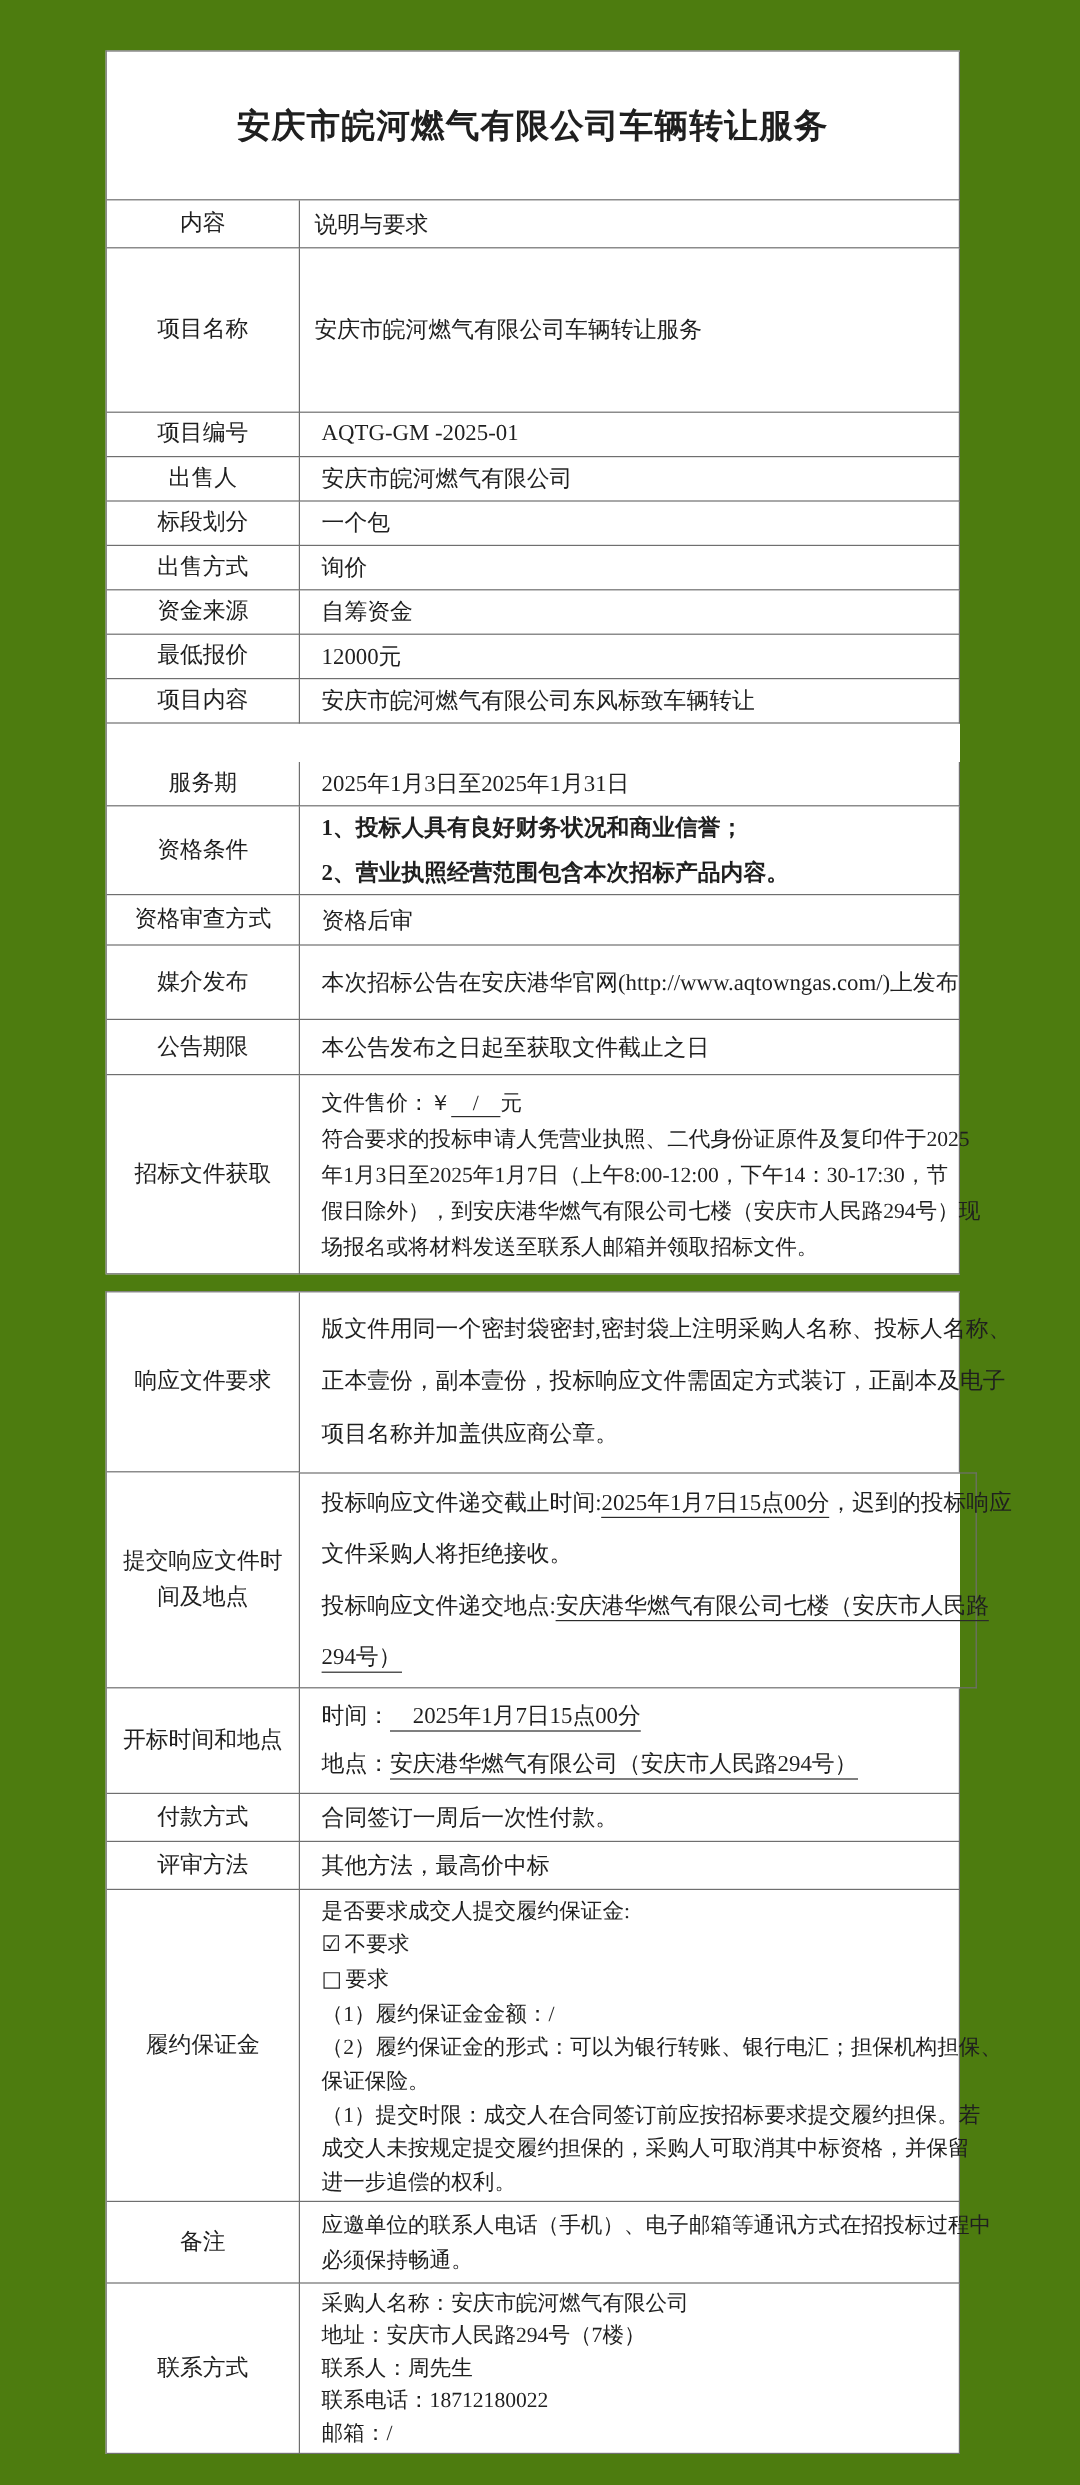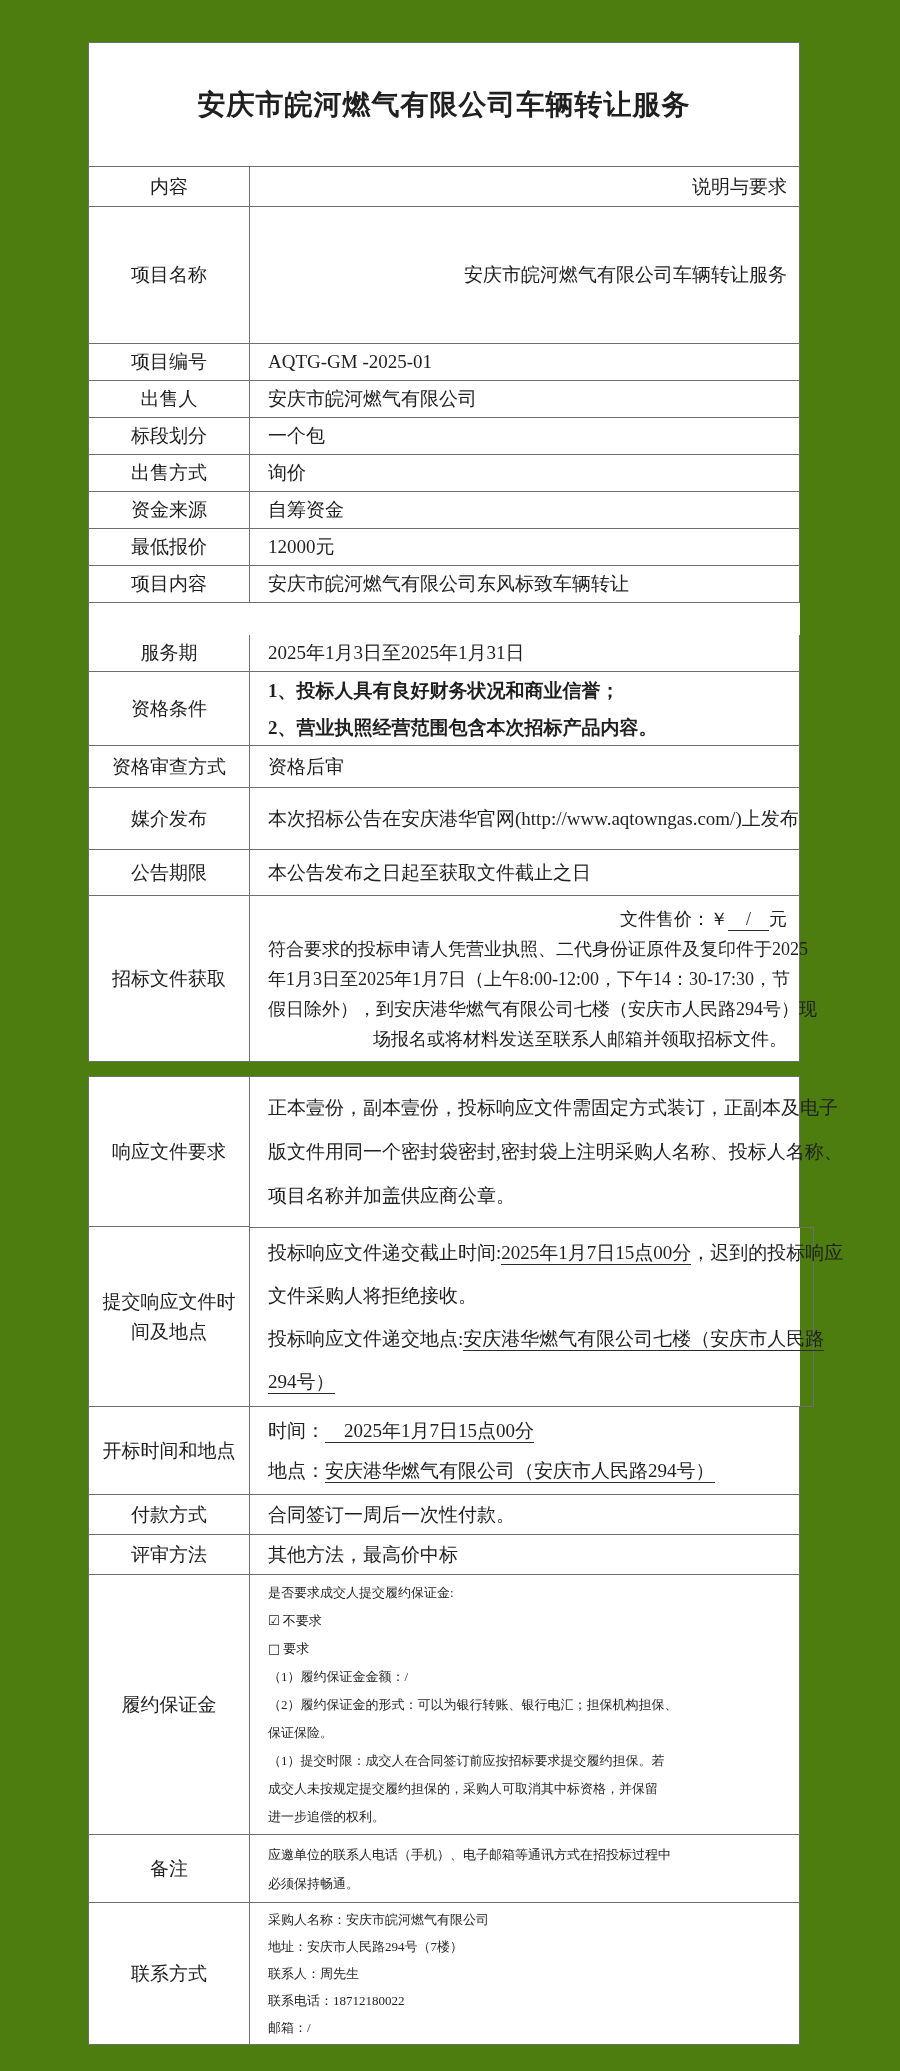--- a/index.html
+++ b/index.html
@@ -39,31 +39,31 @@
     padding:0 10px;line-height:30px;
   }
   .val{
     flex:1 1 auto;box-sizing:border-box;min-width:0;
     border-right:1px solid var(--bc);border-bottom:1px solid var(--bc);
     display:flex;flex-direction:column;justify-content:center;
     padding:0 12px 0 18px;
   }
   .ln{white-space:nowrap;}
   
-  .hdr .val,.name .val{align-items:flex-end;padding:0 12px;}
+  .hdr .val,.name .val{align-items:flex-start;padding:0 12px;}
   
   .lh27 .ln{line-height:27px;}
   .lh28 .ln{line-height:28px;}
   .lh29 .ln{line-height:29px;}
-  .lh30 .ln{line-height:30px;text-align:right;}
+  .lh30 .ln{line-height:30px;}
   .lh37 .ln{line-height:37px;font-weight:bold;}
   .lh40 .ln{line-height:40px;}
   .lh43 .ln{line-height:43px;}
   .lh44 .ln{line-height:44px;}
-  .fs17 .ln{font-size:13px;}
+  .fs17 .ln{font-size:18px;}
   .fs18 .ln{font-size:18px;}
   
   .u{border-bottom:1px solid var(--uline);padding-bottom:1px;}
   
   .cb{
     font-family:"DejaVu Sans","Liberation Sans",sans-serif;
     font-weight:700;margin-right:3px;
   }
   
   .protrude .val{margin-right:-14px;border-top:1px solid var(--bc);}
@@ -171,22 +171,22 @@
             <div class="ln"><span>假日除外），到安庆港华燃气有限公司七楼（安庆市人民路294号）现</span></div>
             <div class="ln"><span>场报名或将材料发送至联系人邮箱并领取招标文件。</span></div>
           </div>
         </div>
       </div>
   </div>
   <div class="tbl" id="t2">
       <div class="row ml lh44 pp" style="height: 150px;">
         <div class="lbl">响应文件要求</div>
         <div class="val">
+          <div class="ln"><span>版文件用同一个密封袋密封,密封袋上注明采购人名称、投标人名称、</span></div>
           <div class="ln"><span>正本壹份，副本壹份，投标响应文件需固定方式装订，正副本及电子</span></div>
-          <div class="ln"><span>版文件用同一个密封袋密封,密封袋上注明采购人名称、投标人名称、</span></div>
           <div class="ln"><span>项目名称并加盖供应商公章。</span></div>
         </div>
       </div>
       <div class="row ml lh43 protrude" style="height: 180px;">
         <div class="lbl">提交响应文件时间及地点</div>
         <div class="val">
           <div class="ln"><span>投标响应文件递交截止时间:</span><span class="u">2025年1月7日15点00分</span><span>，迟到的投标响应</span></div>
           <div class="ln"><span>文件采购人将拒绝接收。</span></div>
           <div class="ln"><span>投标响应文件递交地点:</span><span class="u">安庆港华燃气有限公司七楼（安庆市人民路</span></div>
           <div class="ln"><span class="u">294号）</span></div>

